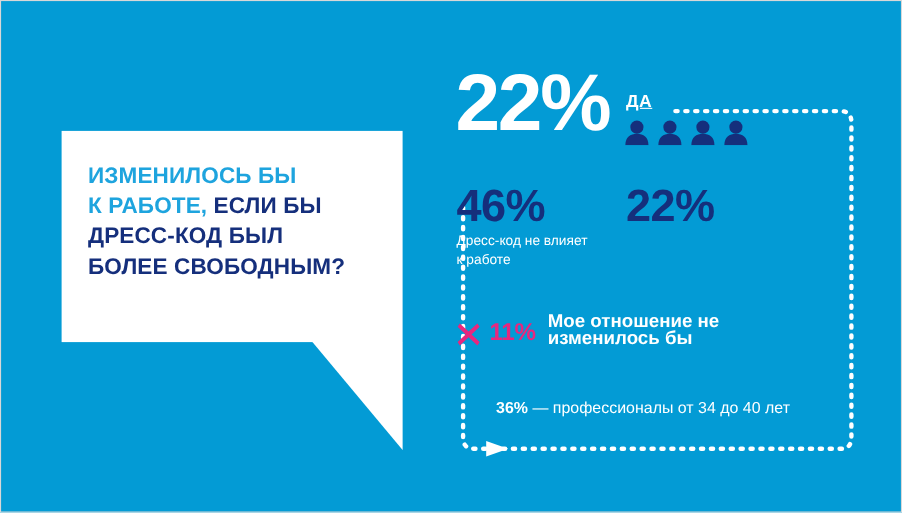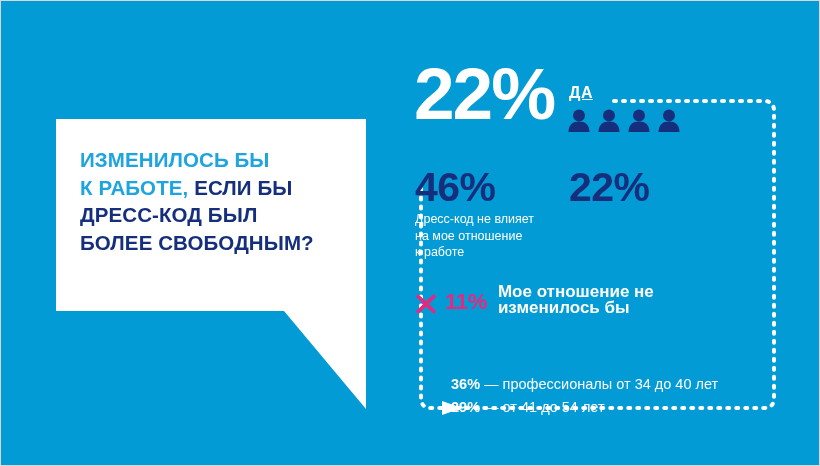--- a/index.html
+++ b/index.html
@@ -155,21 +155,21 @@
     position: absolute;
     left: -15px;
     top: 32px;
     pointer-events: none;
   }
 
   
   #age-rows {
     position: absolute;
     left: 40px;
-    top: 317px;
+    top: 304px;
     width: 360px;
   }
   .age-line {
     font-size: 14.5px;
     color: #ffffff;
     line-height: 23px;
     white-space: nowrap;
   }
   .age-pct { font-weight: bold; }
 </style>
@@ -225,21 +225,20 @@
           <circle cx="11" cy="7.5" r="6" fill="#152F7C"></circle>
           <path d="M 0.5 24 C 0.5 16.5 5 13.5 11 13.5 C 17 13.5 21.5 16.5 21.5 24 Z" fill="#152F7C"></path>
         </svg>
       </div>
     </div>
 
     <div id="stat-col-1" class="stat-col">
       <div class="stat-pct">46%</div>
       <div class="stat-desc">
         <div>Дресс-код не влияет</div>
-        <div>на мое отношение</div>
         <div>к работе</div>
       </div>
     </div>
 
     <div id="stat-col-2" class="stat-col">
       <div class="stat-pct">22%</div>
     </div>
 
     <div id="pink-row">
       <svg id="x-icon" width="22" height="22" viewBox="0 0 22 22">
@@ -249,19 +248,16 @@
       <div id="pink-desc">
         <div>Мое отношение не</div>
         <div>изменилось бы</div>
       </div>
     </div>
 
     <div id="age-rows">
       <div class="age-line">
         <span class="age-pct">36%</span><span> — </span><span>профессионалы от 34 до 40 лет</span>
       </div>
-      <div class="age-line">
-        <span class="age-pct">29%</span><span> — </span><span>от 41 до 54 лет</span>
-      </div>
     </div>
 
   </div>
 </div>
 
 </body></html>

